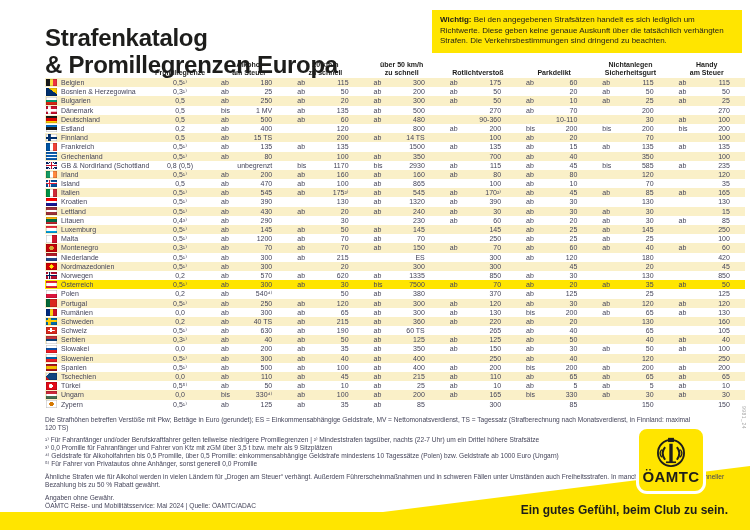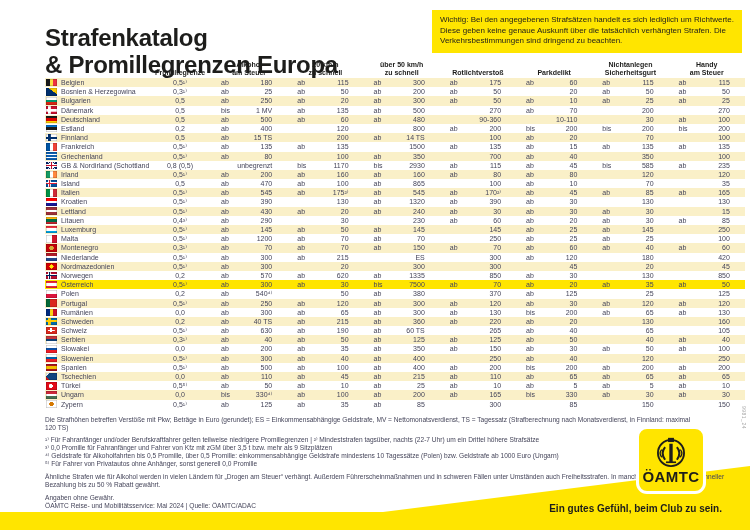--- a/index.html
+++ b/index.html
@@ -2,21 +2,21 @@
 <html><head>
 <meta charset="utf-8">
 <style>
   html,body{margin:0;padding:0;background:#e8e8e8;}
   .page{position:relative;width:750px;height:530px;background:#ffffff;overflow:hidden;
         font-family:"Liberation Sans","DejaVu Sans",sans-serif;color:#1d1d1b;}
   .title{position:absolute;left:45px;top:8px;font-size:24px;line-height:27px;font-weight:700;
          letter-spacing:-0.3px;white-space:pre-line;}
   .notice{position:absolute;left:432px;top:10px;width:294px;background:#FFE500;
           padding:5px 8px 6px 8px;font-size:8px;line-height:10.5px;}
-  .notice b{font-weight:400;}
+  .notice b{font-weight:700;}
   .thead{position:absolute;left:45px;top:54px;width:700px;display:grid;
          grid-template-columns:104px 62px repeat(7,76.28px);align-items:end;height:23px;
          font-size:7px;font-weight:700;line-height:8px;}
   .th{text-align:center;white-space:pre-line;}
   .tbody{position:absolute;left:45px;top:78px;width:700px;}
   .row{display:grid;grid-template-columns:104px 62px repeat(7,76.28px);height:9.2px;
        align-items:center;font-size:7px;line-height:9.2px;color:#45455a;}
   .row:nth-child(odd){background:#FAF0C8;}
   .row.hl{background:#FFE500;}
   .countrycell{display:flex;align-items:center;gap:4px;padding-left:1px;overflow:hidden;}
@@ -33,21 +33,21 @@
   .f-similar{margin-top:5px;width:680px;}
   .f-disclaimer{margin-top:5px;}
   .band{position:absolute;left:0;right:0;top:512px;bottom:0;background:#FFE500;}
   .wedge{position:absolute;left:375px;top:466px;width:375px;height:47px;background:#FFE500;
          clip-path:polygon(100% 0,100% 100%,0 100%);}
   .logo{position:absolute;left:636px;top:426px;width:64px;height:62px;background:#FFE500;
         border:3px solid #ffffff;border-radius:11px;display:flex;flex-direction:column;
         align-items:center;justify-content:center;}
   .logo svg{display:block;margin-top:1px;}
   .logo-text{font-size:15px;font-weight:700;letter-spacing:0.4px;color:#1d1d1b;margin-top:-1px;}
-  .slogan{position:absolute;right:28px;top:503px;font-size:10px;font-weight:700;color:#1d1d1b;}
+  .slogan{position:absolute;right:22px;top:503px;font-size:12px;font-weight:700;color:#1d1d1b;}
   .sidecode{position:absolute;right:3px;top:406px;writing-mode:vertical-rl;font-size:5px;
             color:#a9a9a9;letter-spacing:0.5px;}
 </style>
 </head>
 <body>
 
 <div class="page">
 
   <h1 class="title">Strafenkatalog
 &amp; Promillegrenzen Europa</h1>

